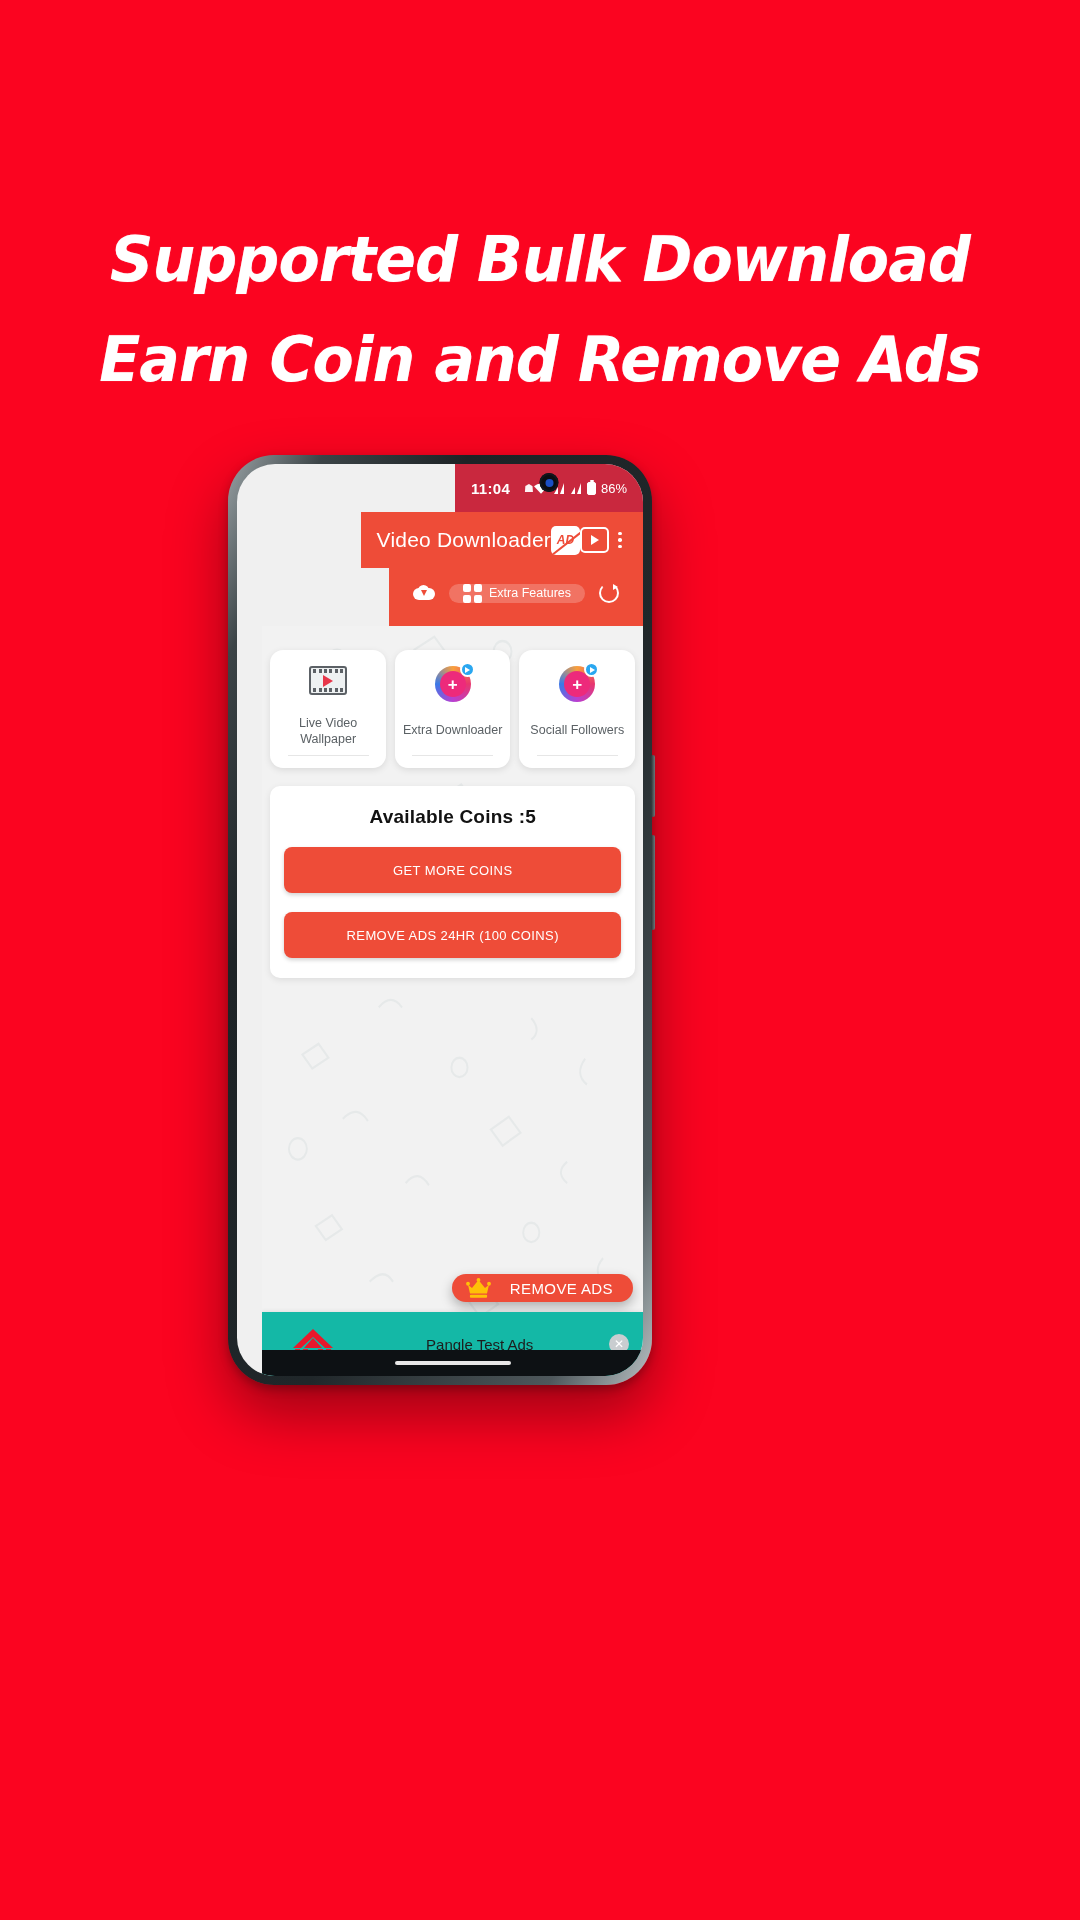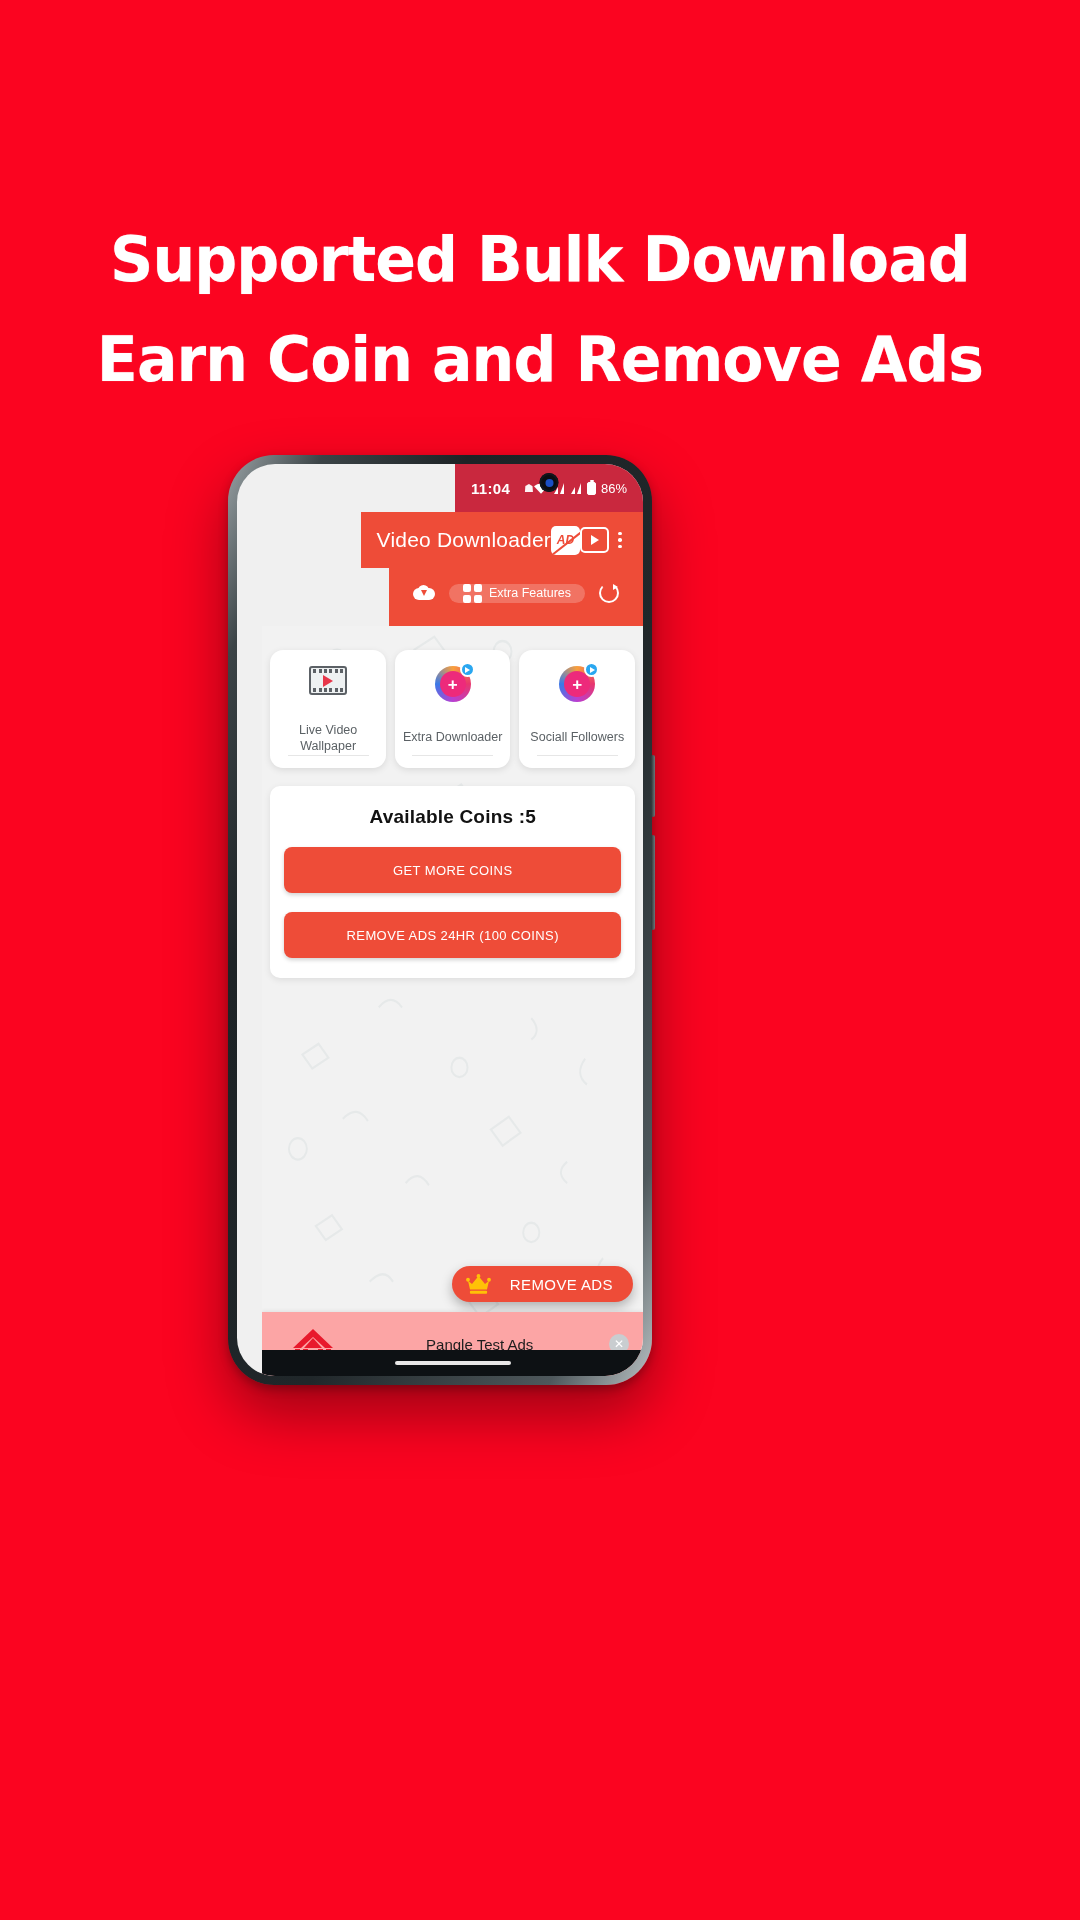--- a/index.html
+++ b/index.html
@@ -10,20 +10,21 @@
     position:relative;
     overflow:hidden;
   }
 
   
   .headline {
     position:absolute;
     top:210px; left:0; width:1080px;
     text-align:center;
     color:#ffffff;
+    font-style:italic;
   }
   .headline .line {
     font-family:"DejaVu Sans", sans-serif;
     font-weight:bold;
     font-size:62px;
     line-height:100px;
     letter-spacing:-1px;
     transform:scaleX(0.97);
     text-shadow:0 0 1px rgba(255,255,255,.5);
   }
@@ -199,21 +200,21 @@
   .card{
     flex:1;
     background:#fff;
     border-radius:13px;
     min-height:118px;
     padding:16px 6px 12px;
     display:flex;flex-direction:column;align-items:center;
     box-shadow:0 2px 7px rgba(0,0,0,.10);
   }
   .card .label{
-    font-size:12.5px;color:#5b6165;text-align:center;line-height:16px;margin-top:27px;
+    font-size:12.5px;color:#5b6165;text-align:center;line-height:16px;margin-top:20px;
   }
   .card .rule{
     margin-top:auto; width:78%; height:1px; background:#e6e6e6;
   }
 
   
   .film{
     width:38px;height:29px;border:2.6px solid #5c6166;border-radius:3px;
     position:relative;background:#eef1f2;
     display:flex;align-items:center;justify-content:center;
@@ -265,35 +266,35 @@
     height:46px;border-radius:8px;background:#EE4C38;
     color:#fff;font-size:13px;font-weight:500;letter-spacing:.4px;
     display:flex;align-items:center;justify-content:center;
     box-shadow:0 2px 4px rgba(0,0,0,.18);
   }
 
   
   .fab{
     position:absolute;
     right:10px; bottom:74px;
-    height:36px;border-radius:23px;
+    height:28px;border-radius:23px;
     background:#EE4C38;color:#fff;
     display:flex;align-items:center;gap:19px;
     padding:0 20px 0 14px;
     font-size:15px;font-weight:500;letter-spacing:.4px;
     box-shadow:0 5px 12px rgba(0,0,0,.28);
   }
   .crown{ width:25px;height:21px;position:relative; }
   .crown svg{ display:block; }
 
   
   .adbanner{
     position:absolute;
     left:0;right:0;bottom:0;
-    height:64px;background:#fca5a5;
+    height:64px;background:#14b8a6;
     display:flex;align-items:center;
     padding:0 14px;
     gap:14px;
     box-shadow:0 -1px 4px rgba(0,0,0,.08);
   }
   .pangle-logo{
     width:74px;height:46px;position:relative;
     display:flex;flex-direction:column;align-items:center;justify-content:flex-end;
   }
   .pangle-logo .mark{ width:64px;height:26px; }

